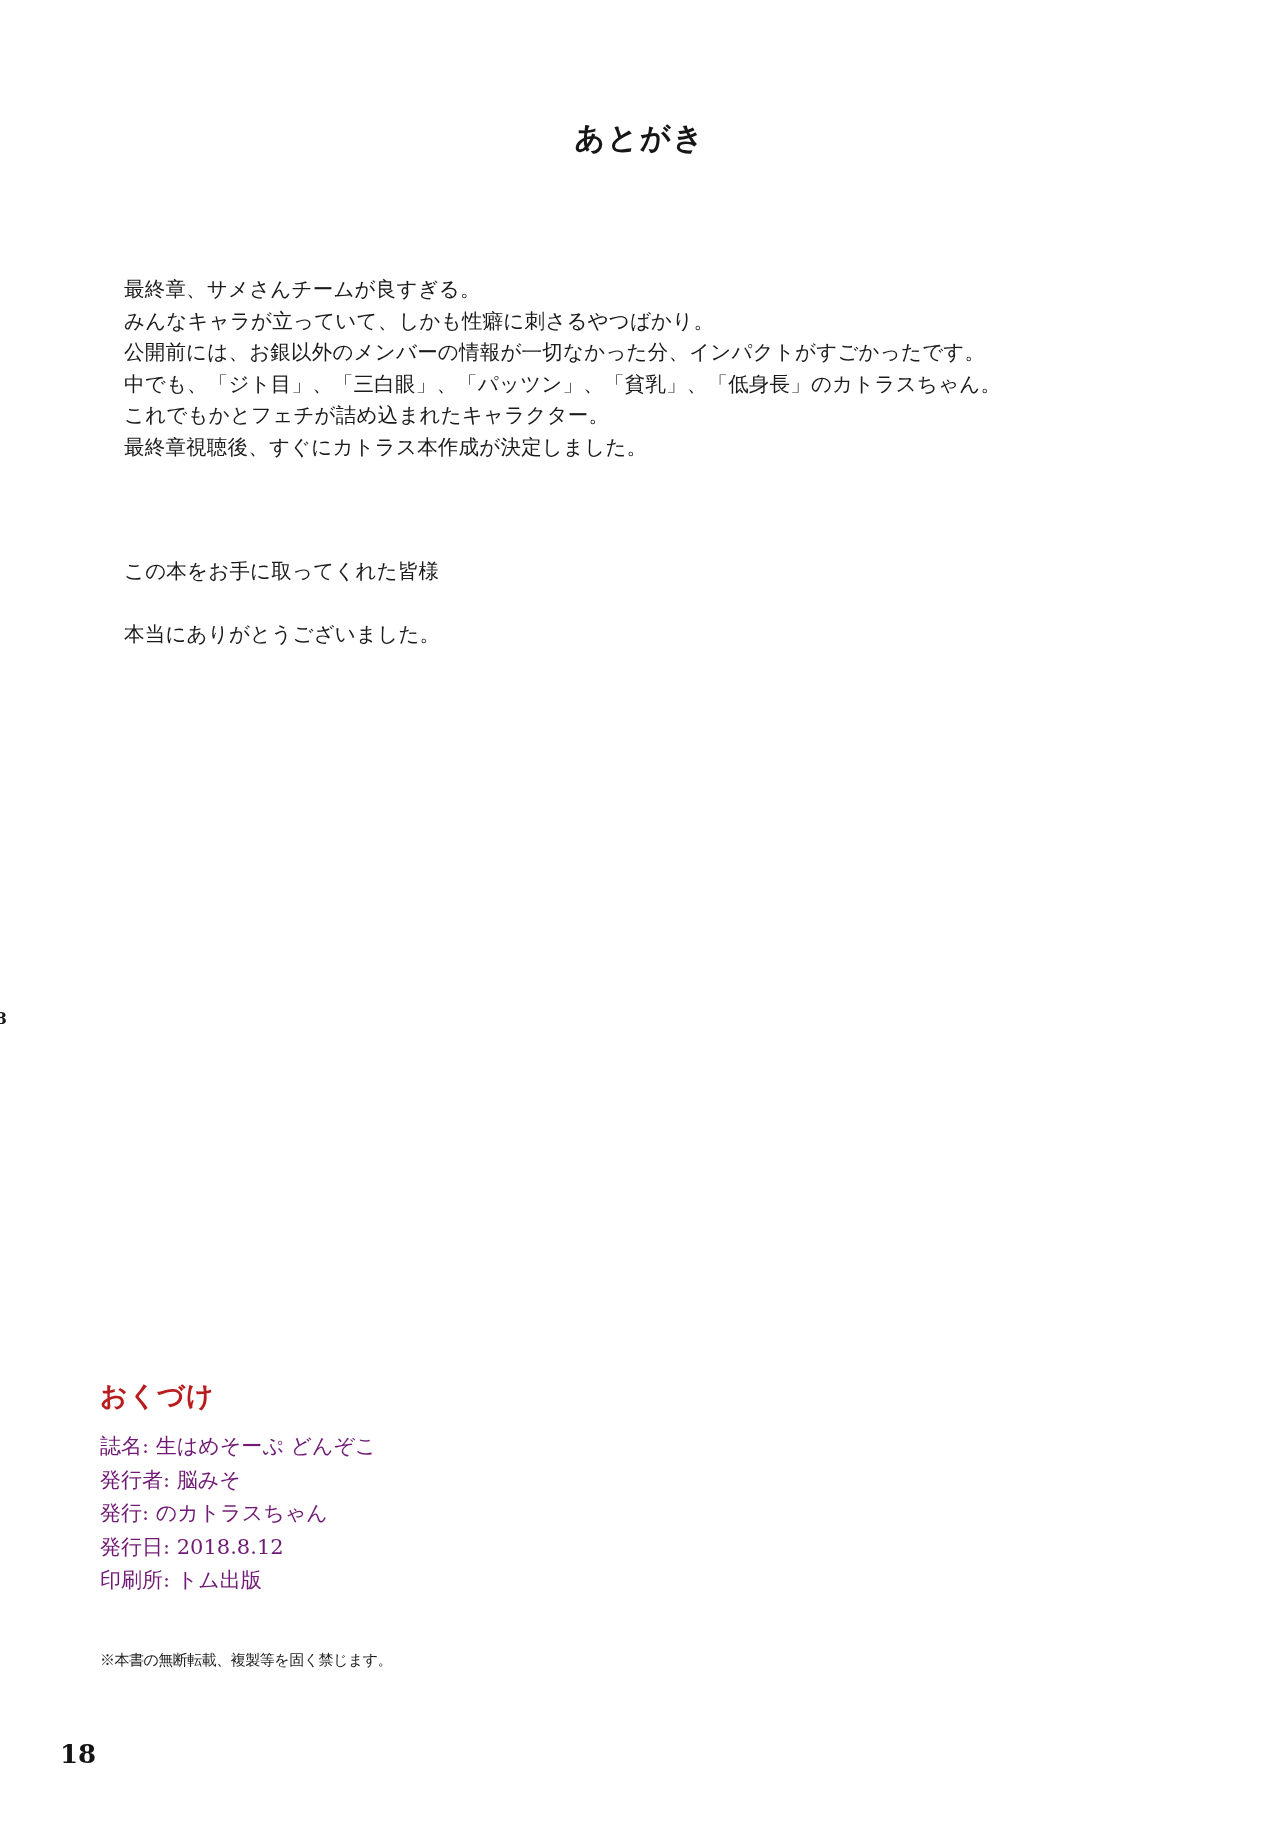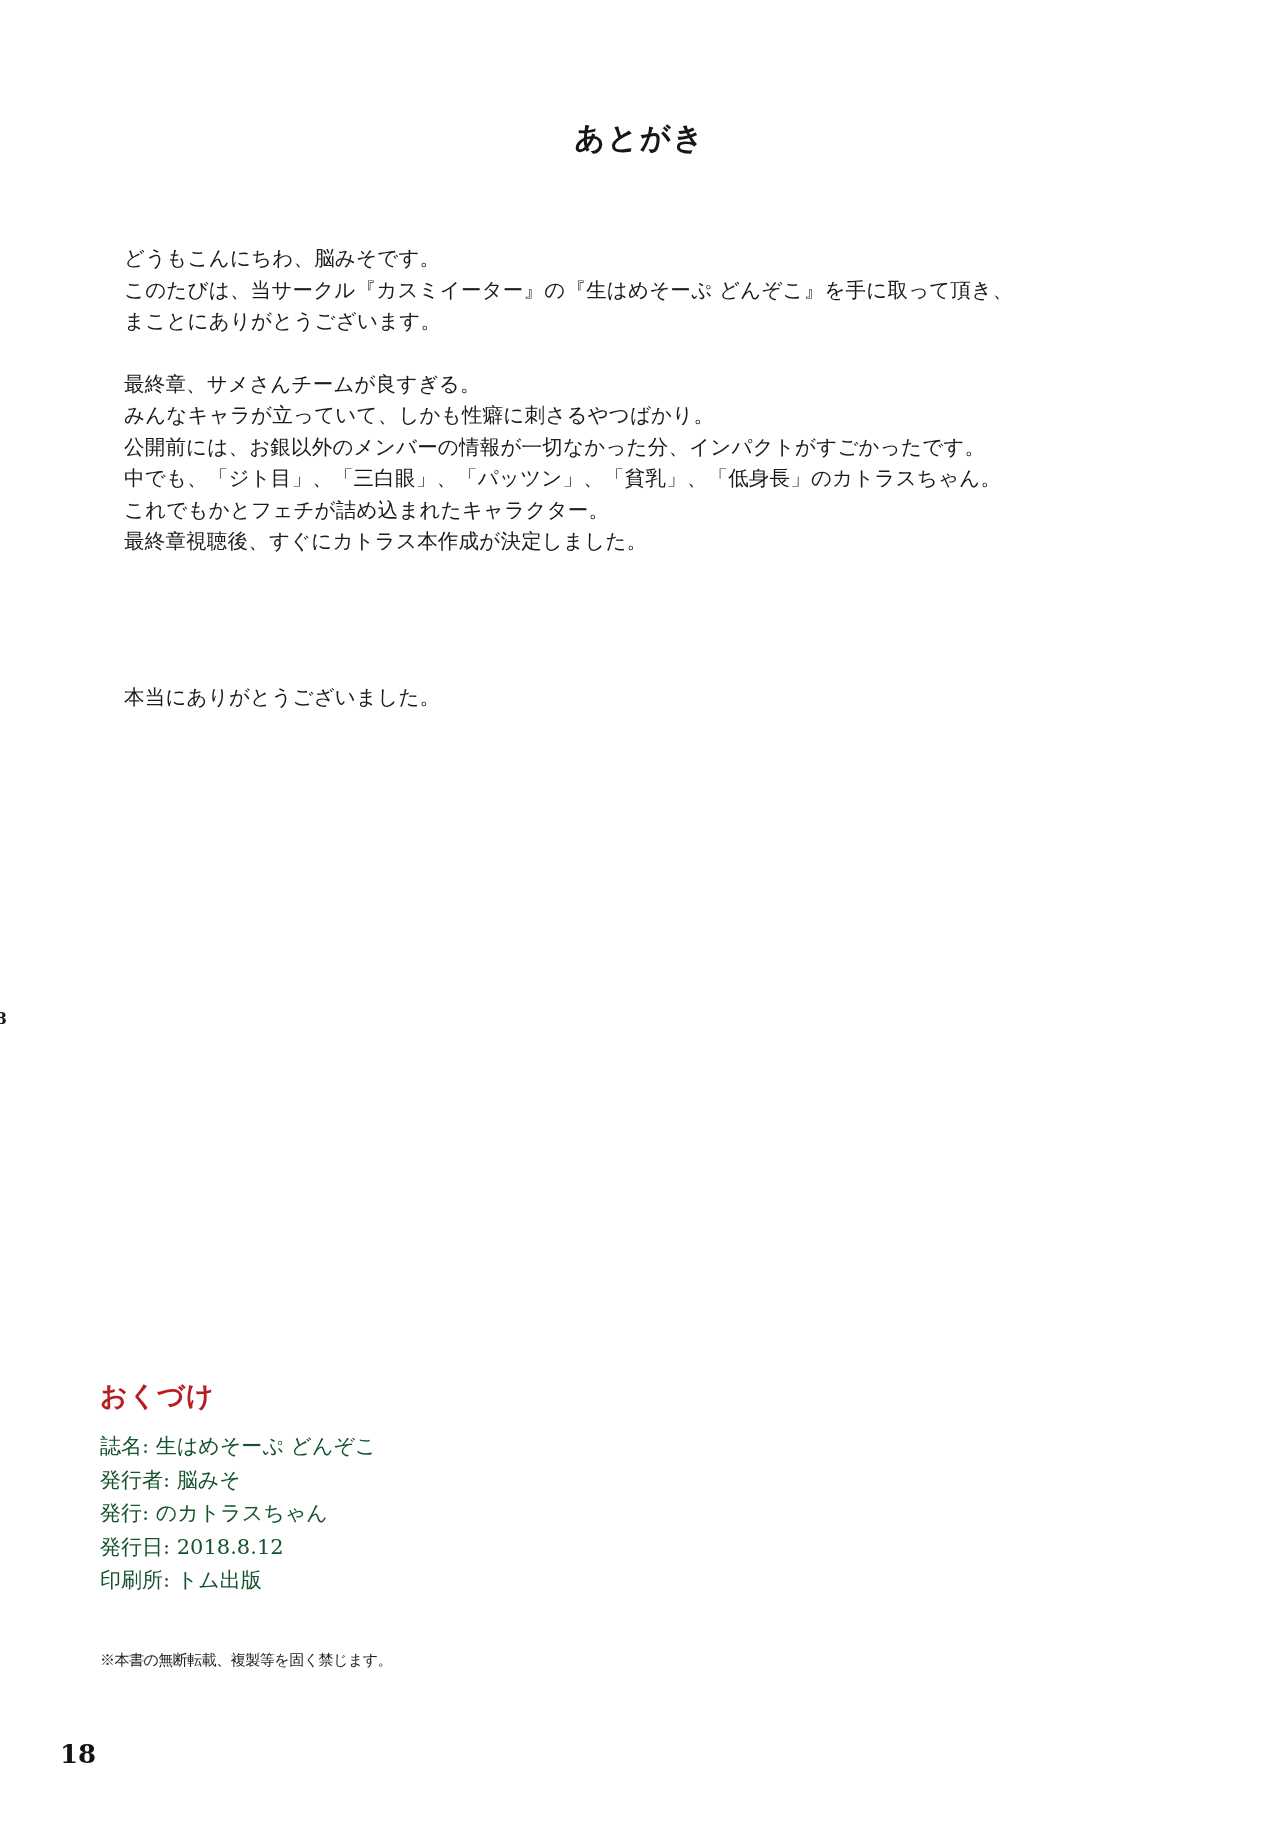--- a/index.html
+++ b/index.html
@@ -62,21 +62,21 @@
     color: #b91c1c;
     text-align: right;
   }
   .colophon-list {
     position: absolute;
     top: 1430px;
     left: 100px;
     font-family: "DejaVu Serif", "Liberation Serif", serif;
     font-size: 21px;
     line-height: 33.5px;
-    color: #14532d;
+    color: #701a75;
   }
   .colophon-list div { white-space: pre; }
   .colophon-note {
     position: absolute;
     top: 1605px;
     left: 100px;
     font-family: "DejaVu Serif", "Liberation Serif", serif;
     font-size: 15px;
     letter-spacing: -0.5px;
     color: #1d1d1d;
@@ -105,32 +105,30 @@
   }
 </style>
 </head>
 <body>
 
 <div class="page">
 
   <div class="afterword-title">あとがき</div>
 
   <div class="afterword-body">
-    <p>どうもこんにちわ、脳みそです。
-このたびは、当サークル『カスミイーター』の『生はめそーぷ どんぞこ』を手に取って頂き、
-まことにありがとうございます。</p>
     <div class="para-gap"></div>
     <p>最終章、サメさんチームが良すぎる。
 みんなキャラが立っていて、しかも性癖に刺さるやつばかり。
 公開前には、お銀以外のメンバーの情報が一切なかった分、インパクトがすごかったです。
 中でも、「ジト目」、「三白眼」、「パッツン」、「貧乳」、「低身長」のカトラスちゃん。
 これでもかとフェチが詰め込まれたキャラクター。
 最終章視聴後、すぐにカトラス本作成が決定しました。</p>
     <div class="para-gap"></div>
     <div class="para-gap-big"></div>
+    <p>この本をお手に取ってくれた皆様</p>
     <div class="para-gap"></div>
     <p>本当にありがとうございました。</p>
   </div>
 
   <div class="colophon-title">おくづけ</div>
 
   <div class="colophon-list">
     <div>誌名: 生はめそーぷ どんぞこ</div>
     <div>発行者: 脳みそ</div>
     <div>発行: のカトラスちゃん</div>

